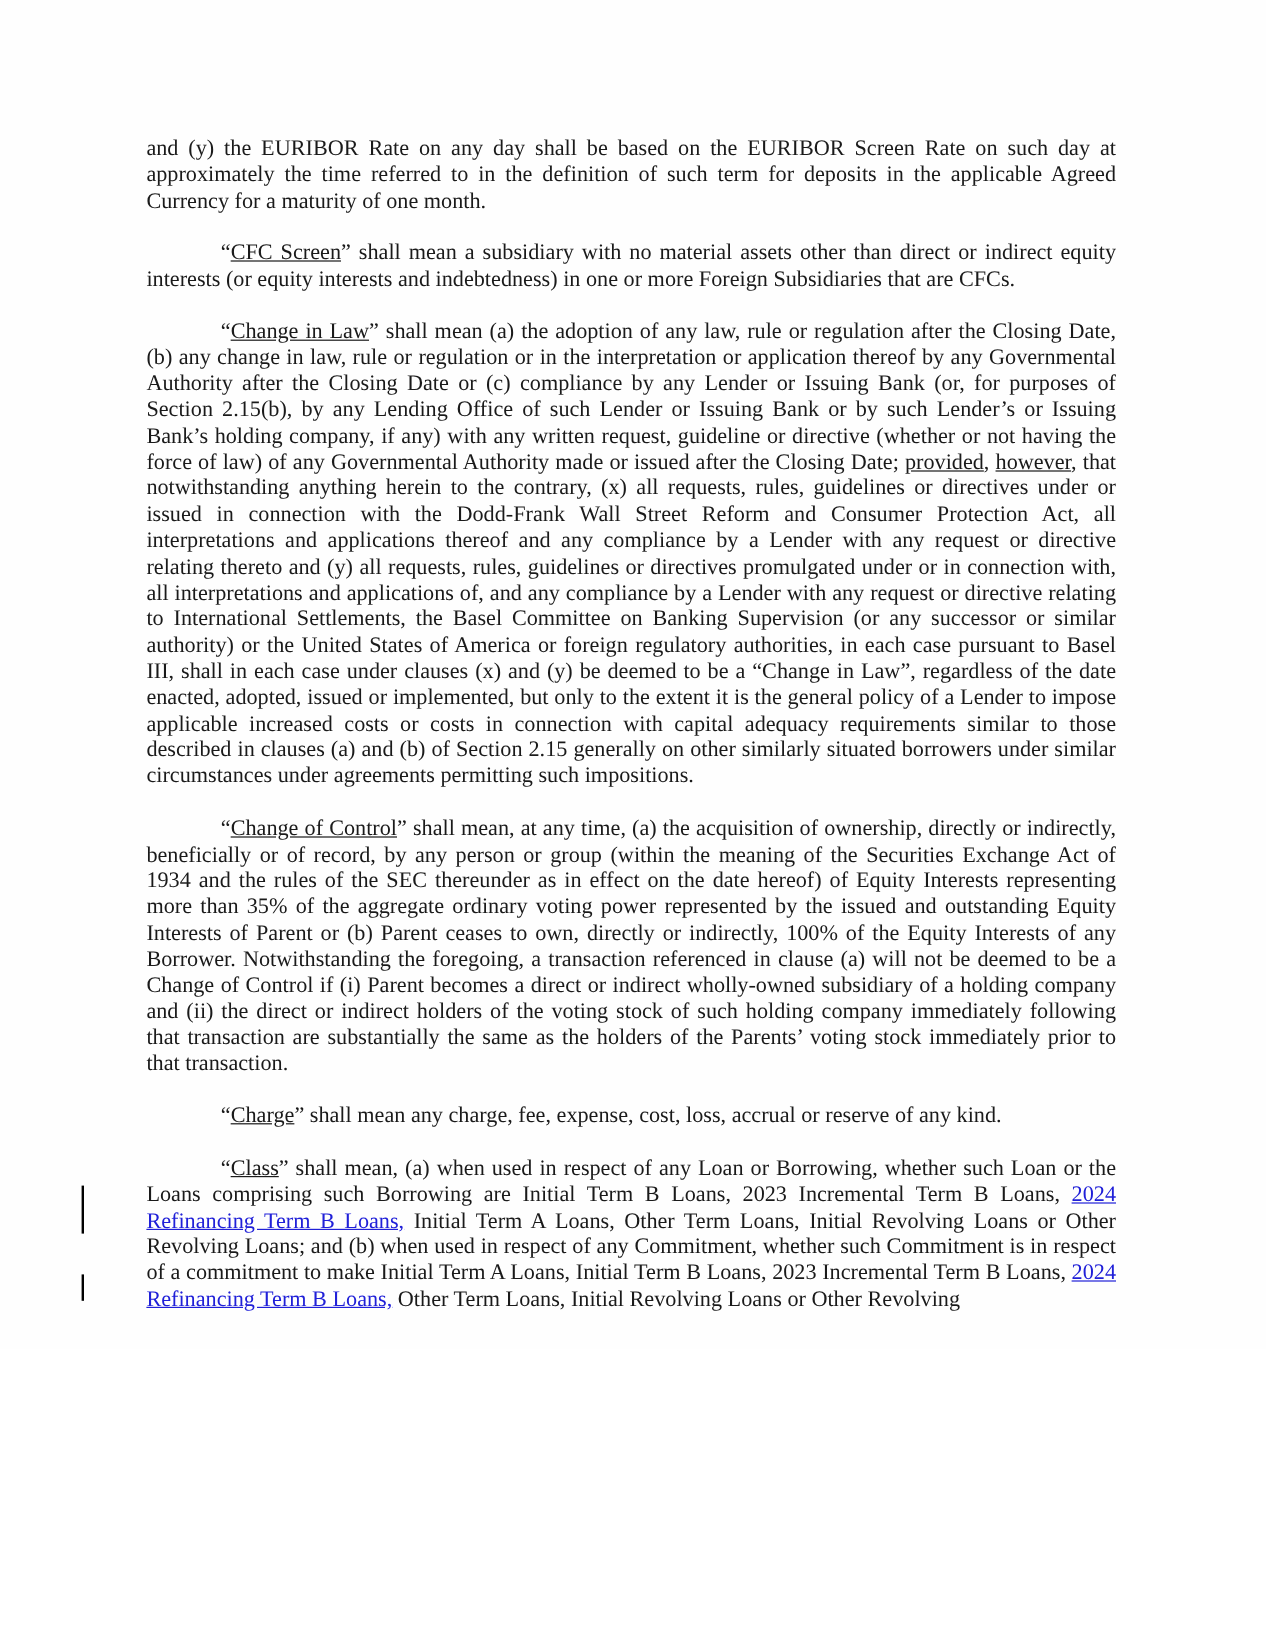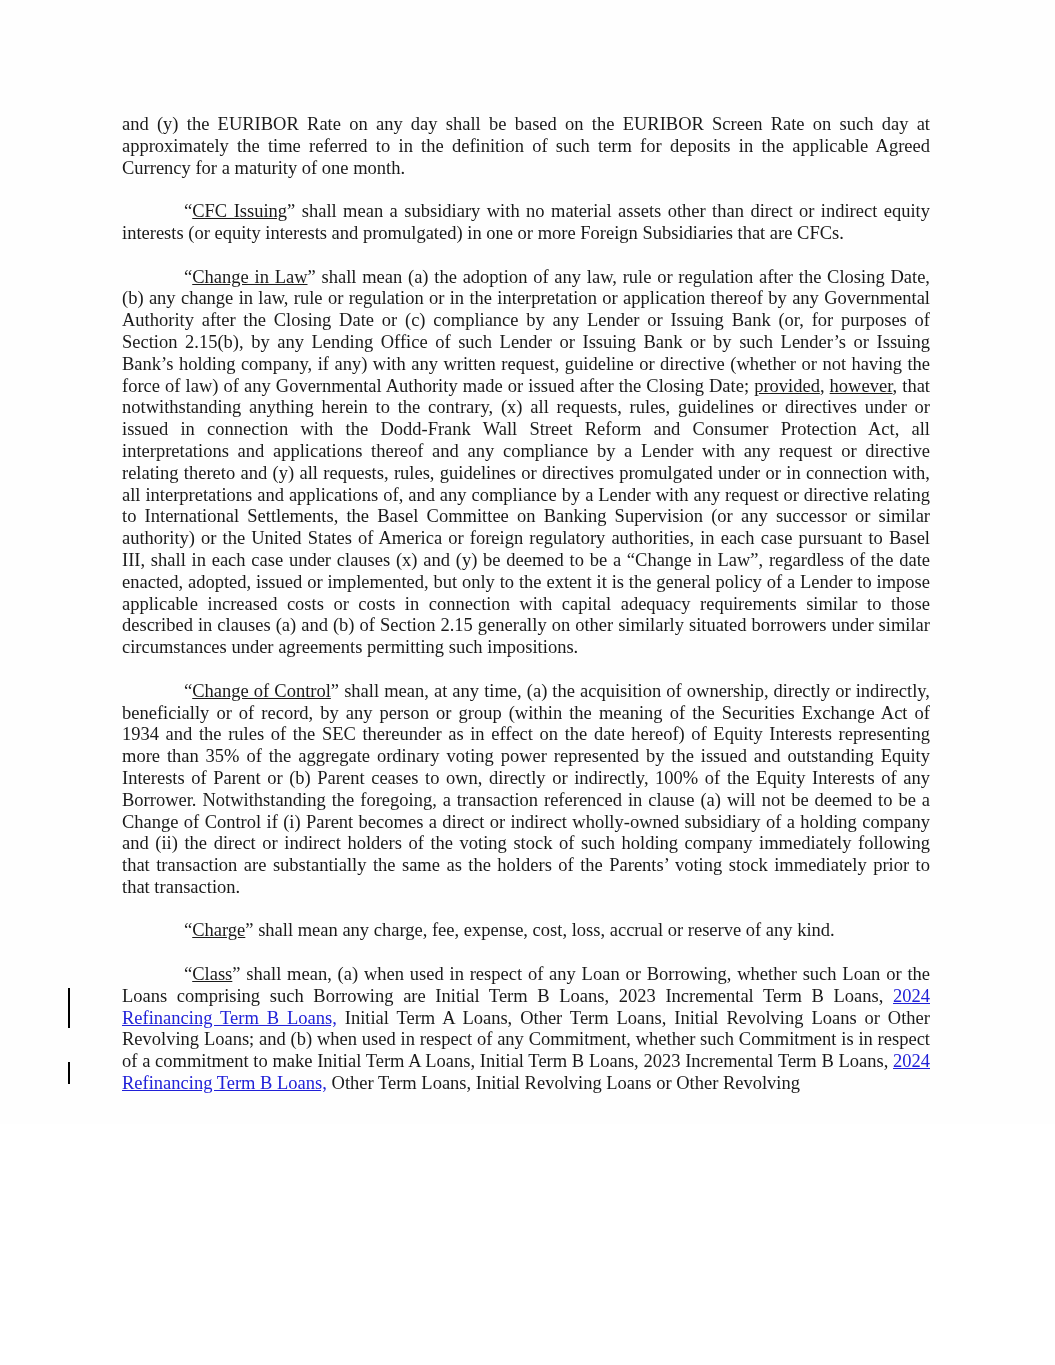--- a/index.html
+++ b/index.html
@@ -56,20 +56,20 @@
     font-size: 18.5px;
     line-height: 21.8px;
   }
 </style>
 </head>
 <body>
 
 <div class="page">
   <div class="doc-body">
       <p class="para"><span>and (y) the EURIBOR Rate on any day shall be based on the EURIBOR Screen Rate on such day at approximately the time referred to in the definition of such term for deposits in the applicable Agreed Currency for a maturity of one month.</span></p>
-      <p class="para indent"><span>“</span><span class="u">CFC Issuing</span><span>” shall mean a subsidiary with no material assets other than direct or indirect equity interests (or equity interests and promulgated) in one or more Foreign Subsidiaries that are CFCs.</span></p>
+      <p class="para indent"><span>“</span><span class="u">CFC Screen</span><span>” shall mean a subsidiary with no material assets other than direct or indirect equity interests (or equity interests and indebtedness) in one or more Foreign Subsidiaries that are CFCs.</span></p>
       <p class="para indent"><span>“</span><span class="u">Change in Law</span><span>” shall mean (a) the adoption of any law, rule or regulation after the Closing Date, (b) any change in law, rule or regulation or in the interpretation or application thereof by any Governmental Authority after the Closing Date or (c) compliance by any Lender or Issuing Bank (or, for purposes of Section 2.15(b), by any Lending Office of such Lender or Issuing Bank or by such Lender’s or Issuing Bank’s holding company, if any) with any written request, guideline or directive (whether or not having the force of law) of any Governmental Authority made or issued after the Closing Date; </span><span class="u">provided</span><span>, </span><span class="u">however</span><span>, that notwithstanding anything herein to the contrary, (x) all requests, rules, guidelines or directives under or issued in connection with the Dodd-Frank Wall Street Reform and Consumer Protection Act, all interpretations and applications thereof and any compliance by a Lender with any request or directive relating thereto and (y) all requests, rules, guidelines or directives promulgated under or in connection with, all interpretations and applications of, and any compliance by a Lender with any request or directive relating to International Settlements, the Basel Committee on Banking Supervision (or any successor or similar authority) or the United States of America or foreign regulatory authorities, in each case pursuant to Basel III, shall in each case under clauses (x) and (y) be deemed to be a “Change in Law”, regardless of the date enacted, adopted, issued or implemented, but only to the extent it is the general policy of a Lender to impose applicable increased costs or costs in connection with capital adequacy requirements similar to those described in clauses (a) and (b) of Section 2.15 generally on other similarly situated borrowers under similar circumstances under agreements permitting such impositions.</span></p>
       <p class="para indent"><span>“</span><span class="u">Change of Control</span><span>” shall mean, at any time, (a) the acquisition of ownership, directly or indirectly, beneficially or of record, by any person or group (within the meaning of the Securities Exchange Act of 1934 and the rules of the SEC thereunder as in effect on the date hereof) of Equity Interests representing more than 35% of the aggregate ordinary voting power represented by the issued and outstanding Equity Interests of Parent or (b) Parent ceases to own, directly or indirectly, 100% of the Equity Interests of any Borrower.  Notwithstanding the foregoing, a transaction referenced in clause (a) will not be deemed to be a Change of Control if (i) Parent becomes a direct or indirect wholly-owned subsidiary of a holding company and (ii) the direct or indirect holders of the voting stock of such holding company immediately following that transaction are substantially the same as the holders of the Parents’ voting stock immediately prior to that transaction.</span></p>
       <p class="para indent"><span>“</span><span class="u">Charge</span><span>” shall mean any charge, fee, expense, cost, loss, accrual or reserve of any kind.</span></p>
       <p class="para indent"><span class="change-bar change-bar-1"></span><span class="change-bar change-bar-2"></span><span>“</span><span class="u">Class</span><span>” shall mean, (a) when used in respect of any Loan or Borrowing, whether such Loan or the Loans comprising such Borrowing are Initial Term B Loans, 2023 Incremental Term B Loans, </span><span class="ins">2024 Refinancing Term B Loans,</span><span> Initial Term A Loans, Other Term Loans, Initial Revolving Loans or Other Revolving Loans; and (b) when used in respect of any Commitment, whether such Commitment is in respect of a commitment to make Initial Term A Loans, Initial Term B Loans, 2023 Incremental Term B Loans, </span><span class="ins">2024 Refinancing Term B Loans,</span><span> Other Term Loans, Initial Revolving Loans or Other Revolving</span></p>
     </div>
   <div class="page-number">18</div>
 </div>
 
 </body></html>

